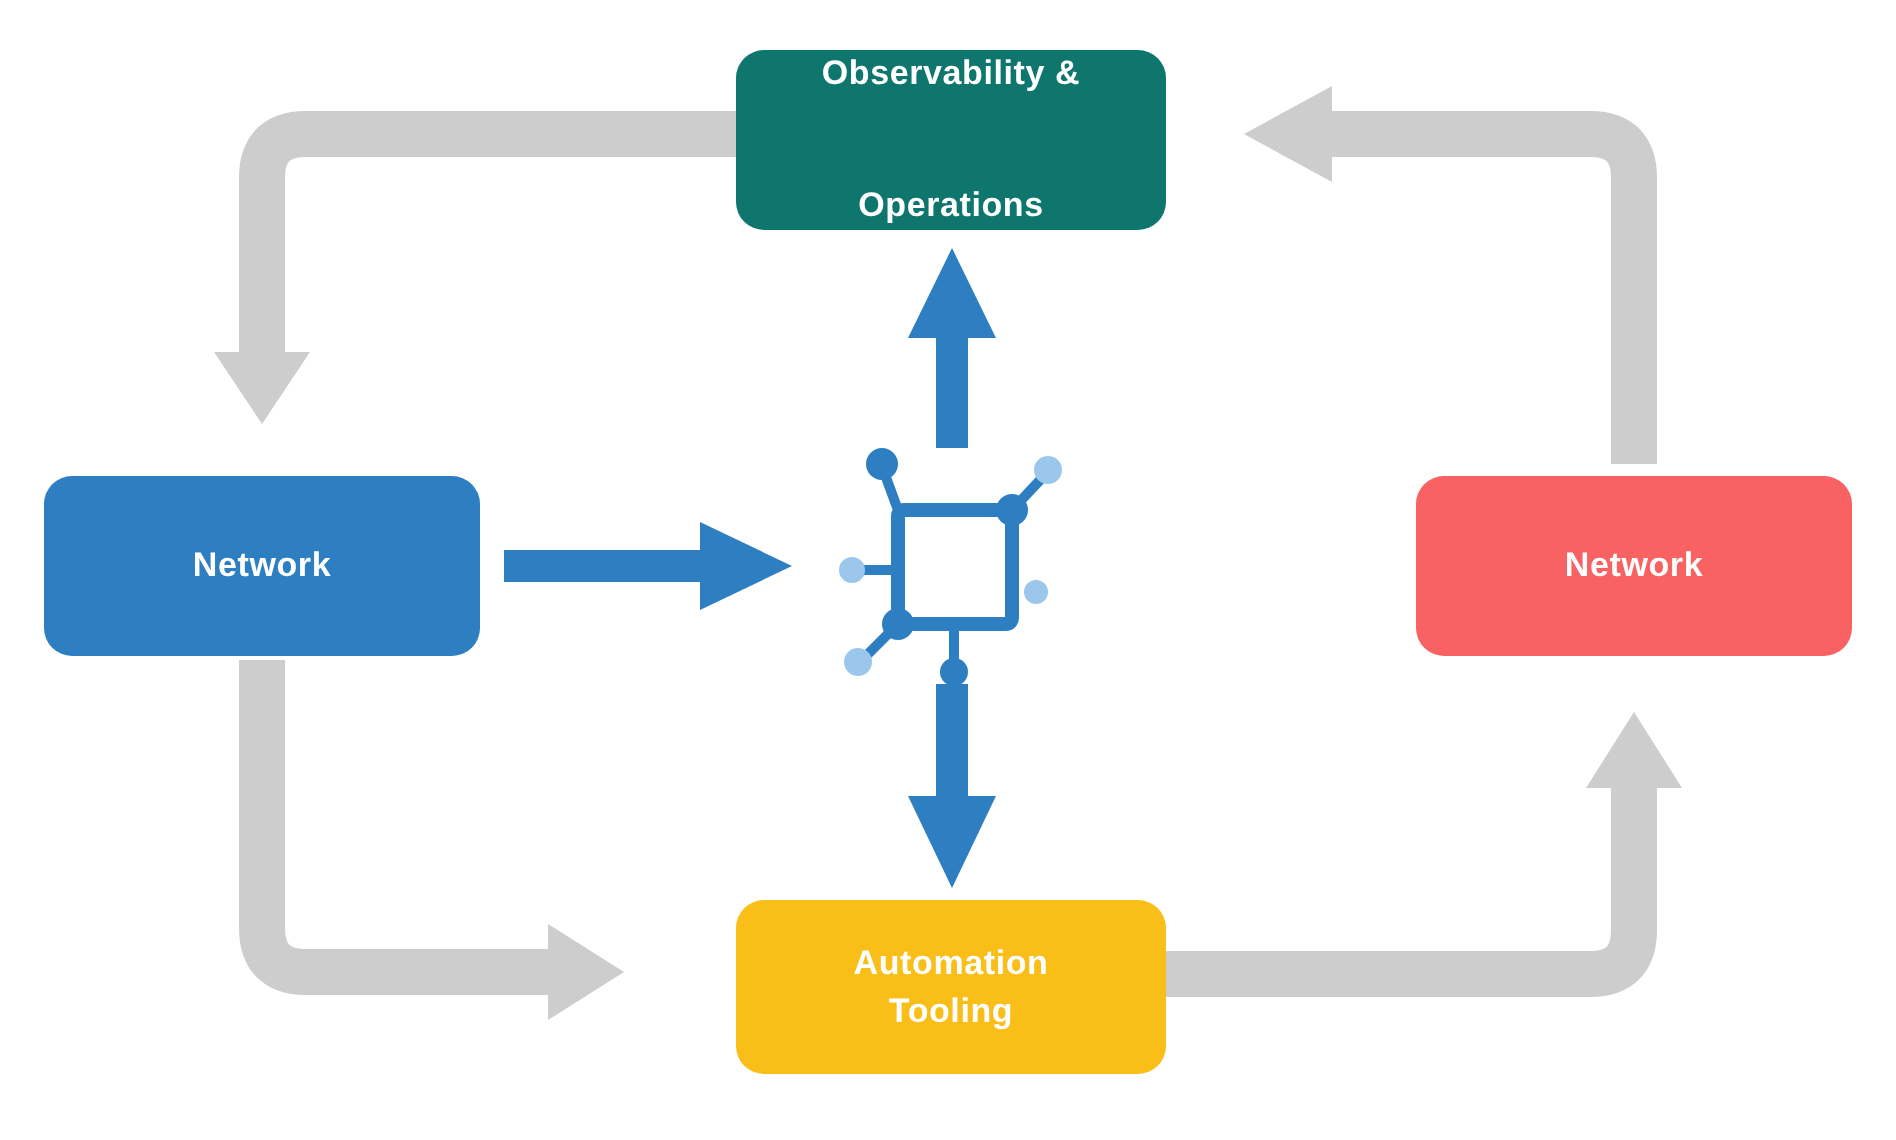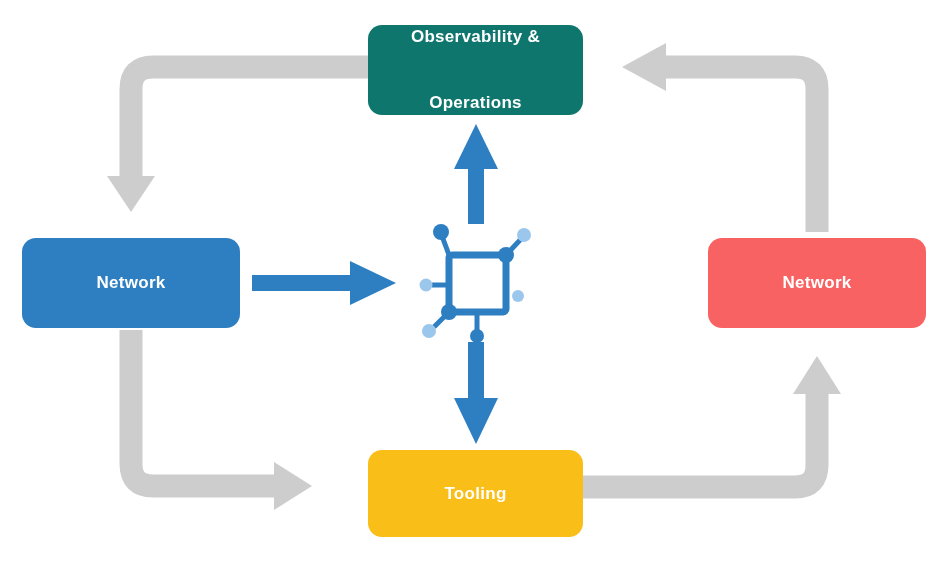--- a/index.html
+++ b/index.html
@@ -112,16 +112,17 @@
 
   <div class="box box-operations">
     <span>Network</span>
   </div>
 
   <div class="box box-infrastructure">
     <span>Network</span>
   </div>
 
   <div class="box box-automation">
+    <span>Automation</span>
     <span>Tooling</span>
   </div>
 
 </div>
 
 </body></html>

